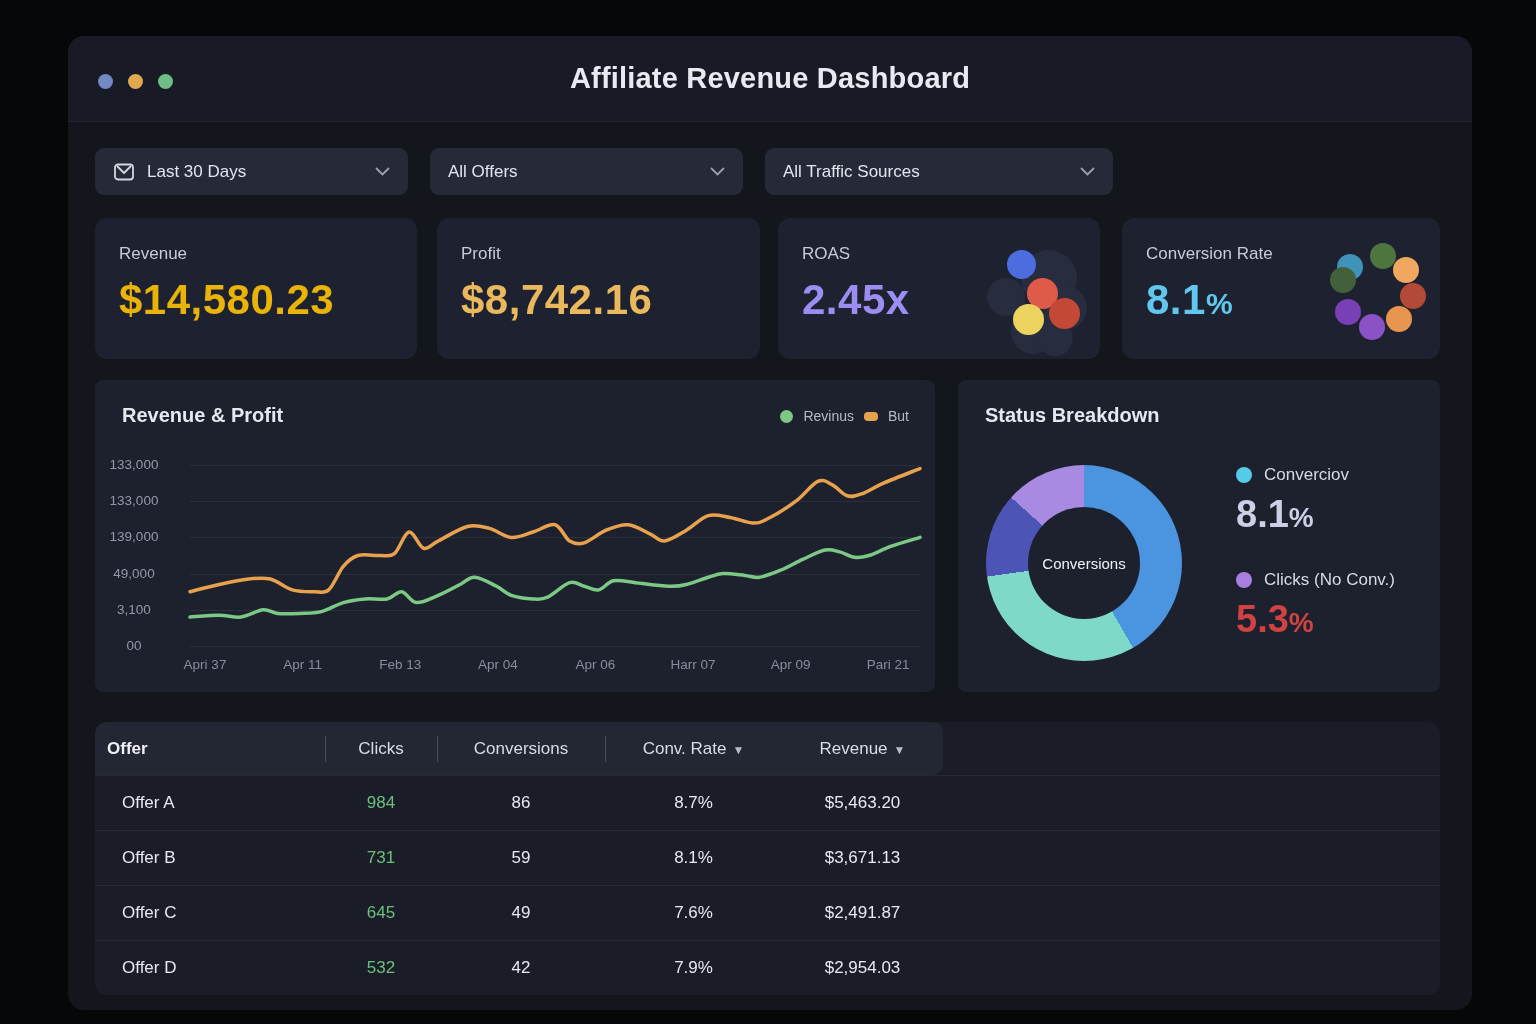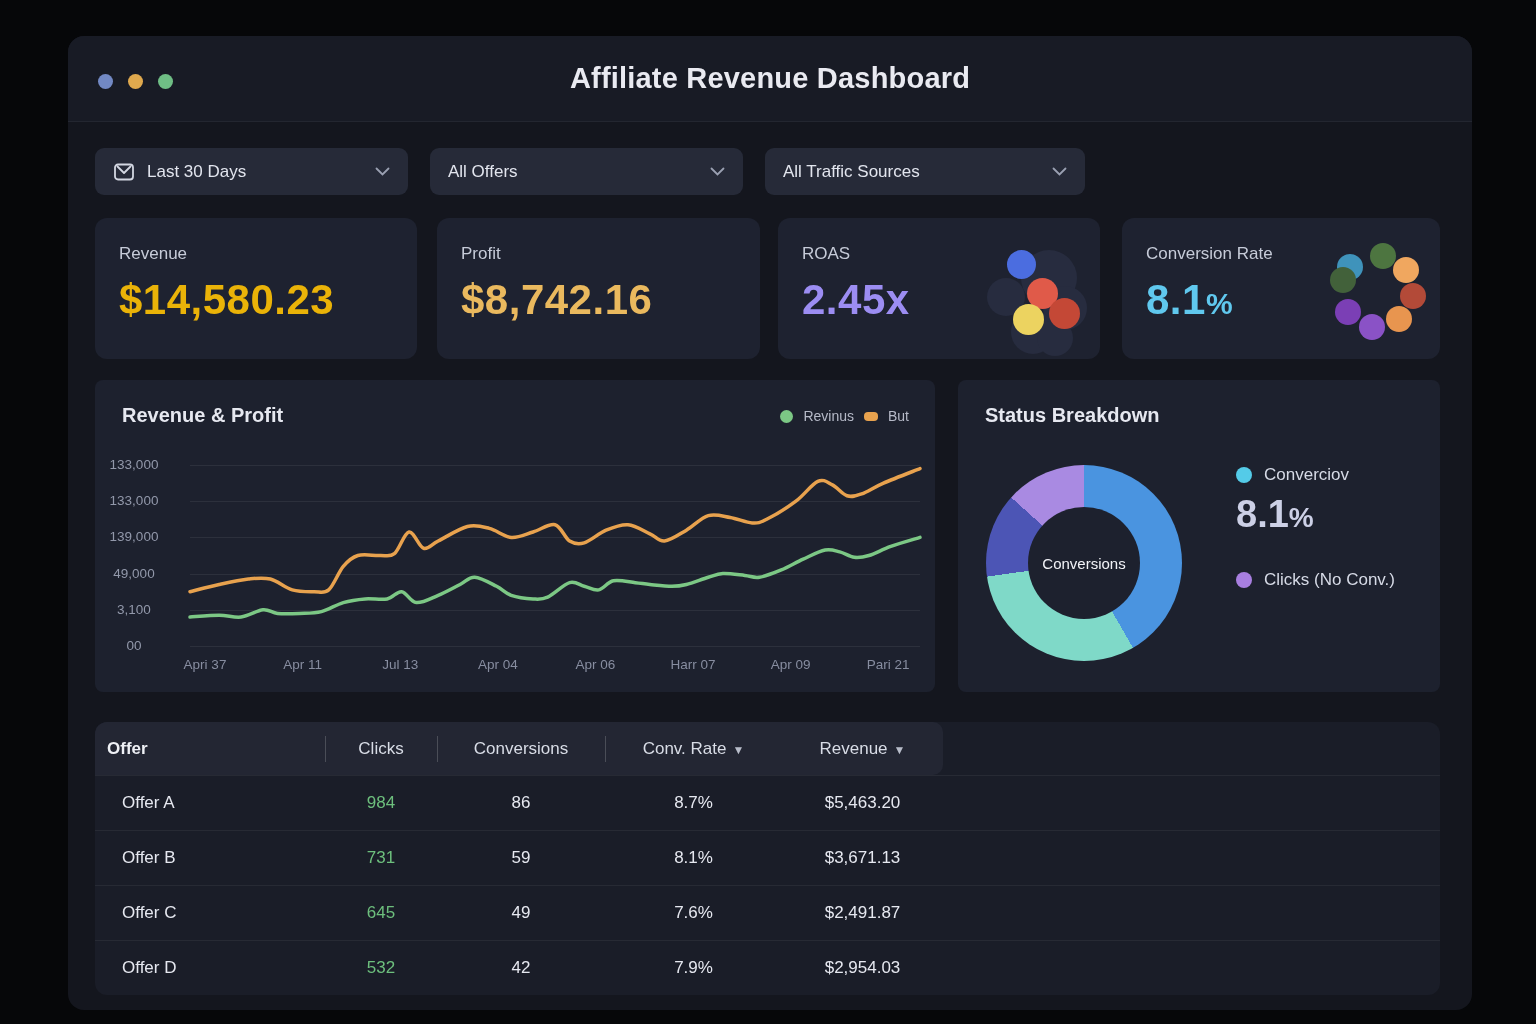--- a/index.html
+++ b/index.html
@@ -95,21 +95,21 @@
       </span>
   </div>
   <div class="filter" style="left:362px; width:313px;">
     <span class="flabel">All Offers</span>
     <span class="chev">
         <svg width="15" height="9" viewBox="0 0 15 9">
           <path d="M1.5 1.5 L7.5 7.5 L13.5 1.5" stroke="#9aa0b2" stroke-width="1.8" fill="none" stroke-linecap="round"></path>
         </svg>
       </span>
   </div>
-  <div class="filter" style="left:697px; width:320px;">
+  <div class="filter" style="left:697px; width:348px;">
     <span class="flabel">All Traffic Sources</span>
     <span class="chev">
         <svg width="15" height="9" viewBox="0 0 15 9">
           <path d="M1.5 1.5 L7.5 7.5 L13.5 1.5" stroke="#9aa0b2" stroke-width="1.8" fill="none" stroke-linecap="round"></path>
         </svg>
       </span>
   </div>
 
   <div class="card" style="left:27px; width:322px;">
     <div class="kpi-label">Revenue</div>
@@ -173,21 +173,21 @@
         <div class="ytick" style="left: 0px; top: 221.8px;">3,100</div>
         <div class="ytick" style="left: 0px; top: 258px;">00</div>
       </div>
     <svg class="lc-svg" id="lc-svg" width="730" height="181">
         <path d="M 0 126.7 C 4.866666666666666 125.49333333333334, 19.46666666666667 121.57166666666666, 29.2 119.46 C 38.93333333333333 117.34833333333333, 49.88333333333333 114.935, 58.4 114.03 C 66.91666666666666 113.125, 73 112.22, 80.3 114.03 C 87.6 115.84, 94.9 122.77833333333334, 102.2 124.89 C 109.5 127.00166666666667, 118.01666666666668 126.7, 124.10000000000001 126.7 C 130.18333333333334 126.7, 133.83333333333331 129.11333333333334, 138.7 124.89 C 143.56666666666666 120.66666666666667, 148.4333333333333 107.09166666666667, 153.29999999999998 101.36 C 158.16666666666666 95.62833333333333, 161.81666666666666 92.31, 167.9 90.5 C 173.98333333333335 88.69, 183.71666666666667 90.80166666666666, 189.8 90.5 C 195.88333333333335 90.19833333333334, 199.53333333333333 92.61166666666666, 204.4 88.69 C 209.26666666666668 84.76833333333333, 214.13333333333333 67.875, 219 66.97 C 223.86666666666667 66.065, 228.73333333333332 81.75166666666665, 233.6 83.25999999999999 C 238.46666666666667 84.76833333333333, 240.90000000000003 79.64000000000001, 248.20000000000002 76.02000000000001 C 255.5 72.4, 268.8833333333333 63.651666666666664, 277.4 61.53999999999999 C 285.91666666666663 59.42833333333332, 291.99999999999994 61.53999999999999, 299.29999999999995 63.349999999999994 C 306.59999999999997 65.16, 313.9 71.79666666666667, 321.2 72.4 C 328.5 73.00333333333334, 335.79999999999995 69.08166666666666, 343.09999999999997 66.97 C 350.4 64.85833333333333, 358.91666666666663 58.22166666666666, 365 59.72999999999999 C 371.08333333333337 61.23833333333332, 374.73333333333335 73.00333333333334, 379.6 76.02000000000001 C 384.4666666666667 79.03666666666668, 388.11666666666673 79.64000000000001, 394.20000000000005 77.83000000000001 C 400.28333333333336 76.02000000000001, 408.79999999999995 68.17666666666666, 416.09999999999997 65.16 C 423.4 62.143333333333324, 430.7 59.12666666666666, 438 59.72999999999999 C 445.3 60.33333333333332, 453.81666666666666 66.065, 459.9 68.78 C 465.9833333333333 71.495, 468.41666666666663 76.62333333333335, 474.5 76.02000000000001 C 480.58333333333337 75.41666666666667, 489.1 69.38333333333333, 496.40000000000003 65.16 C 503.70000000000005 60.93666666666666, 510.99999999999994 52.79166666666667, 518.3 50.68000000000001 C 525.5999999999999 48.56833333333334, 532.9000000000001 51.283333333333346, 540.2 52.49000000000001 C 547.5 53.69666666666667, 556.0166666666667 57.61833333333332, 562.1 57.91999999999999 C 568.1833333333334 58.22166666666666, 569.4000000000001 57.92000000000001, 576.7 54.30000000000001 C 584 50.680000000000014, 597.3833333333333 42.53499999999999, 605.9 36.19999999999999 C 614.4166666666666 29.864999999999984, 621.7166666666666 19.004999999999992, 627.8 16.289999999999992 C 633.8833333333333 13.574999999999994, 637.5333333333333 17.49666666666666, 642.4 19.909999999999997 C 647.2666666666667 22.323333333333334, 652.1333333333333 29.261666666666674, 657 30.77000000000001 C 661.8666666666667 32.27833333333334, 665.5166666666667 31.071666666666676, 671.6 28.960000000000008 C 677.6833333333334 26.84833333333334, 683.7666666666667 22.323333333333327, 693.5 18.099999999999994 C 703.2333333333333 13.876666666666662, 723.9166666666666 6.033333333333337, 730 3.6200000000000045" fill="none" stroke="#e8a24e" stroke-width="3.5" stroke-linecap="round" stroke-linejoin="round"></path>
         <path d="M 0 152.04 C 4.866666666666666 151.73833333333332, 20.68333333333333 150.23, 29.2 150.23 C 37.71666666666667 150.23, 43.800000000000004 152.945, 51.1 152.04 C 58.4 151.135, 66.91666666666667 145.40333333333334, 73 144.8 C 79.08333333333333 144.1966666666667, 81.51666666666667 147.8166666666667, 87.6 148.42000000000002 C 93.68333333333332 149.02333333333334, 102.2 148.7216666666667, 109.5 148.42000000000002 C 116.8 148.11833333333334, 124.10000000000001 148.42000000000002, 131.4 146.61 C 138.7 144.8, 146 139.67166666666668, 153.29999999999998 137.56 C 160.59999999999997 135.44833333333332, 167.89999999999998 134.54333333333332, 175.2 133.94 C 182.5 133.33666666666667, 191.01666666666668 135.14666666666668, 197.10000000000002 133.94 C 203.18333333333337 132.73333333333332, 206.83333333333331 126.09666666666666, 211.7 126.7 C 216.56666666666666 127.30333333333334, 220.21666666666667 136.95666666666668, 226.3 137.56 C 232.38333333333335 138.16333333333333, 240.9 133.33666666666667, 248.20000000000002 130.32 C 255.50000000000003 127.30333333333333, 264.0166666666667 122.47666666666666, 270.1 119.46 C 276.18333333333334 116.44333333333333, 278.6166666666667 111.91833333333334, 284.7 112.22 C 290.7833333333333 112.52166666666666, 300.51666666666665 118.25333333333333, 306.59999999999997 121.27 C 312.6833333333333 124.28666666666666, 315.1166666666667 128.20833333333331, 321.2 130.32 C 327.2833333333333 132.43166666666667, 337.01666666666665 133.63833333333332, 343.09999999999997 133.94 C 349.1833333333333 134.24166666666667, 351.6166666666667 134.845, 357.7 132.13 C 363.7833333333333 129.415, 373.51666666666665 119.46000000000001, 379.6 117.65 C 385.6833333333334 115.84, 389.33333333333337 120.06333333333333, 394.20000000000005 121.27 C 399.0666666666667 122.47666666666666, 403.93333333333334 125.795, 408.8 124.89 C 413.6666666666667 123.985, 417.31666666666666 117.04666666666667, 423.4 115.84 C 429.4833333333333 114.63333333333334, 439.2166666666667 117.04666666666668, 445.3 117.65 C 451.3833333333333 118.25333333333333, 453.81666666666666 118.85666666666665, 459.9 119.46 C 465.9833333333333 120.06333333333333, 475.7166666666667 121.27, 481.8 121.27 C 487.8833333333333 121.27, 490.3166666666667 120.96833333333333, 496.40000000000003 119.46 C 502.48333333333335 117.95166666666665, 512.2166666666666 114.03, 518.3 112.22 C 524.3833333333333 110.41, 526.8166666666666 108.90166666666666, 532.9 108.6 C 538.9833333333333 108.29833333333333, 548.7166666666666 109.80666666666666, 554.8 110.41 C 560.8833333333333 111.01333333333334, 563.3166666666666 113.125, 569.4 112.22 C 575.4833333333333 111.315, 584.0000000000001 107.99666666666667, 591.3000000000001 104.98 C 598.6 101.96333333333334, 605.9 97.43833333333333, 613.1999999999999 94.12 C 620.4999999999999 90.80166666666668, 629.0166666666667 86.27666666666666, 635.1 85.07 C 641.1833333333334 83.86333333333333, 644.8333333333334 85.67333333333333, 649.7 86.88 C 654.5666666666667 88.08666666666666, 659.4333333333334 91.70666666666666, 664.3000000000001 92.31 C 669.1666666666667 92.91333333333334, 672.8166666666668 92.31, 678.9000000000001 90.5 C 684.9833333333333 88.69, 692.2833333333333 84.46666666666665, 700.8 81.44999999999999 C 709.3166666666666 78.43333333333332, 725.1333333333333 73.90833333333333, 730 72.4" fill="none" stroke="#7cc885" stroke-width="3.5" stroke-linecap="round" stroke-linejoin="round"></path>
       </svg>
     <div id="lc-xticks">
         <div class="xtick" style="left: 110px;">Apri 37</div>
         <div class="xtick" style="left: 207.6px;">Apr 11</div>
-        <div class="xtick" style="left: 305.2px;">Jul 13</div>
+        <div class="xtick" style="left: 305.2px;">Feb 13</div>
         <div class="xtick" style="left: 402.8px;">Apr 04</div>
         <div class="xtick" style="left: 500.4px;">Apr 06</div>
         <div class="xtick" style="left: 598px;">Harr 07</div>
         <div class="xtick" style="left: 695.6px;">Apr 09</div>
         <div class="xtick" style="left: 793.2px;">Pari 21</div>
       </div>
   </div>
 
   <div class="panel" style="left:890px; width:482px;">
     <div class="panel-title">Status Breakdown</div>
@@ -202,20 +202,21 @@
             <span class="sb-dot" style="background: rgb(84, 203, 232);"></span>
             <span class="sb-label">Converciov</span>
           </div>
           <div class="sb-value" style="color: rgb(204, 208, 230);"><span>8.1</span><span class="pct">%</span></div>
         </div>
         <div class="sb-item">
           <div class="sb-head">
             <span class="sb-dot" style="background: rgb(168, 127, 224);"></span>
             <span class="sb-label">Clicks (No Conv.)</span>
           </div>
+          <div class="sb-value" style="color: rgb(207, 67, 67);"><span>5.3</span><span class="pct">%</span></div>
         </div>
       </div>
   </div>
 
   <div class="table">
     <div class="thead-band"></div>
     <div class="trow thead" id="thead-row">
         <div class="c0">Offer</div>
         <div class="c1 sep">Clicks</div>
         <div class="c2 sep">Conversions</div>

